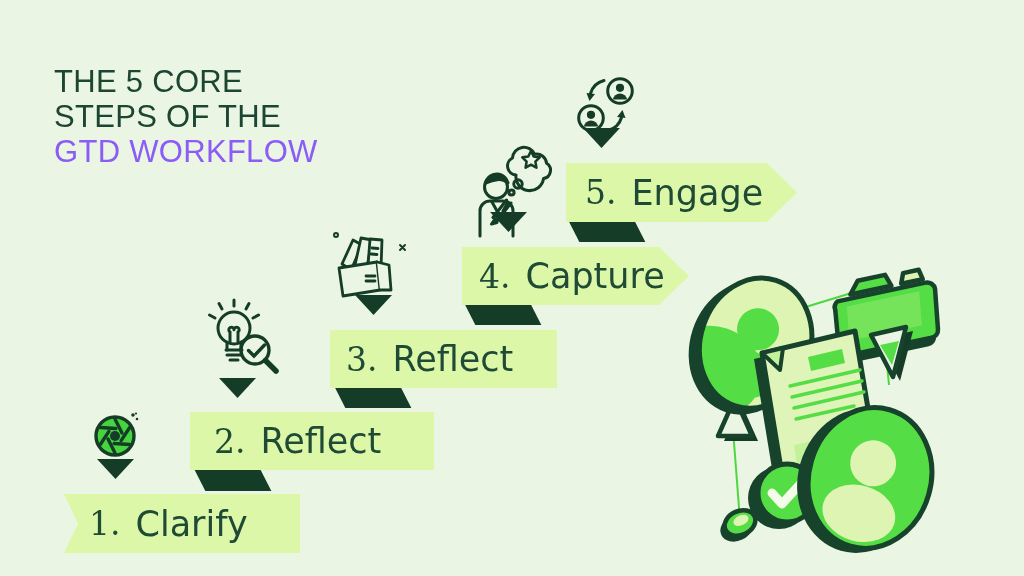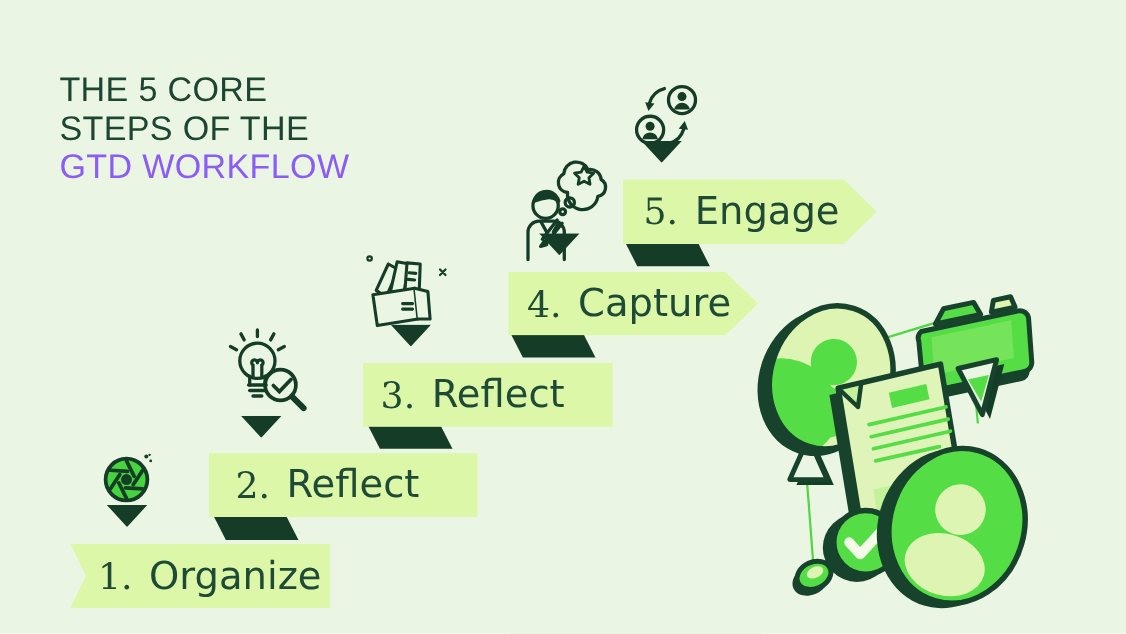--- a/index.html
+++ b/index.html
@@ -70,21 +70,21 @@
       </g>
       <circle cx="24" cy="25" r="5" fill="#153c27"></circle>
       <circle cx="42" cy="4" r="1.8" fill="#153c27"></circle>
       <circle cx="46" cy="8" r="1.3" fill="#153c27"></circle>
       <circle cx="45" cy="2.5" r="1.1" fill="#153c27"></circle>
     </svg>
   </div>
   <div class="down-tri" style="left:97px;top:459px"></div>
   <div class="banner notch-left" style="left:64px;top:494px;width:211px;height:59px;padding-left:25px">
     <span class="num">1.</span>
-    <span class="lbl">Organize</span>
+    <span class="lbl">Clarify</span>
   </div>
 
   <div class="icon-wrap" style="left:198px;top:298px">
     <svg width="88" height="92" viewBox="0 0 88 92">
       <g stroke="#153c27" stroke-width="3" fill="none" stroke-linecap="round">
         <line x1="36" y1="8" x2="36" y2="2"></line>
         <line x1="48" y1="11" x2="51" y2="5.5"></line>
         <line x1="24" y1="11" x2="21" y2="5.5"></line>
         <line x1="55" y1="20" x2="60.5" y2="17"></line>
         <line x1="17" y1="20" x2="11.5" y2="17"></line>

